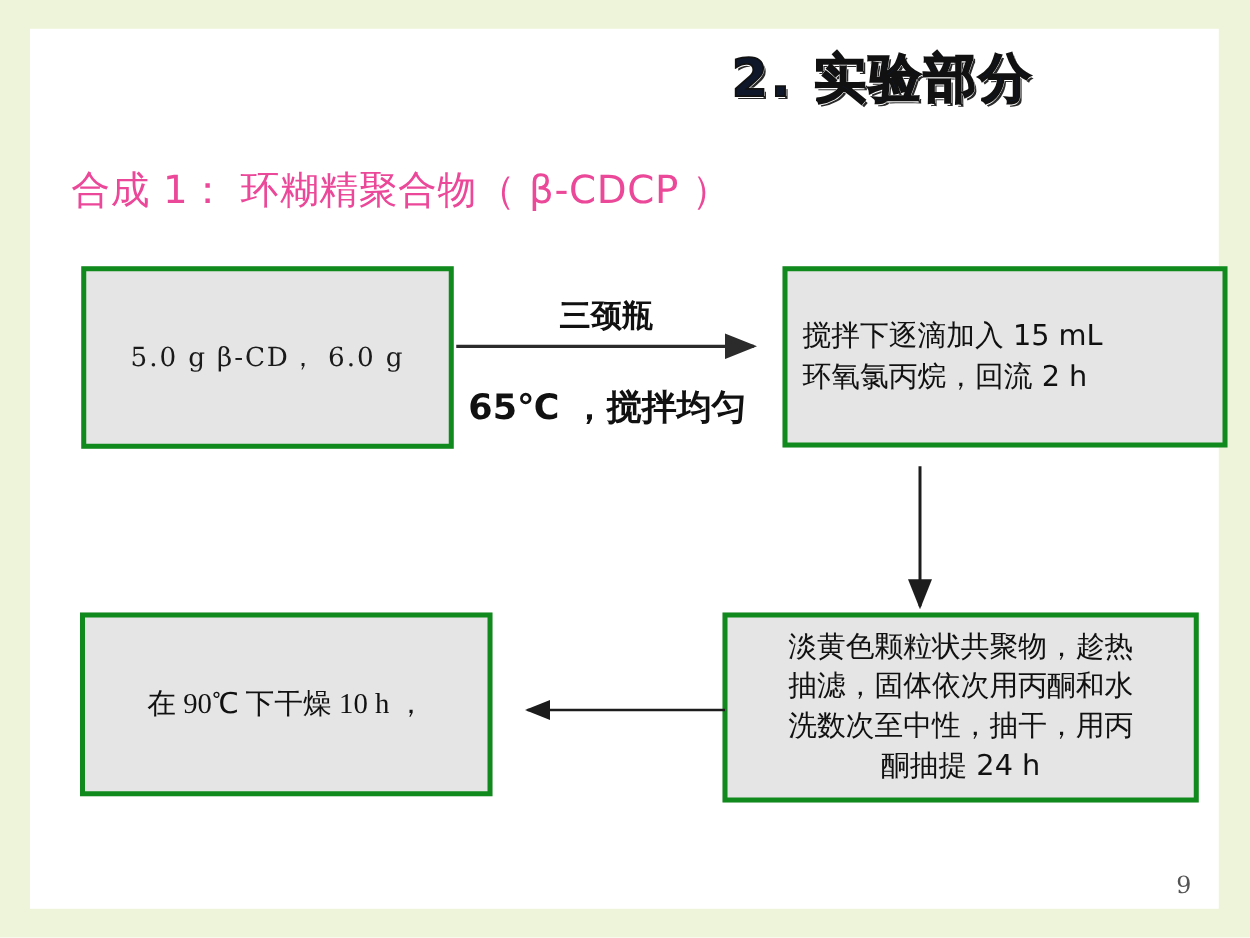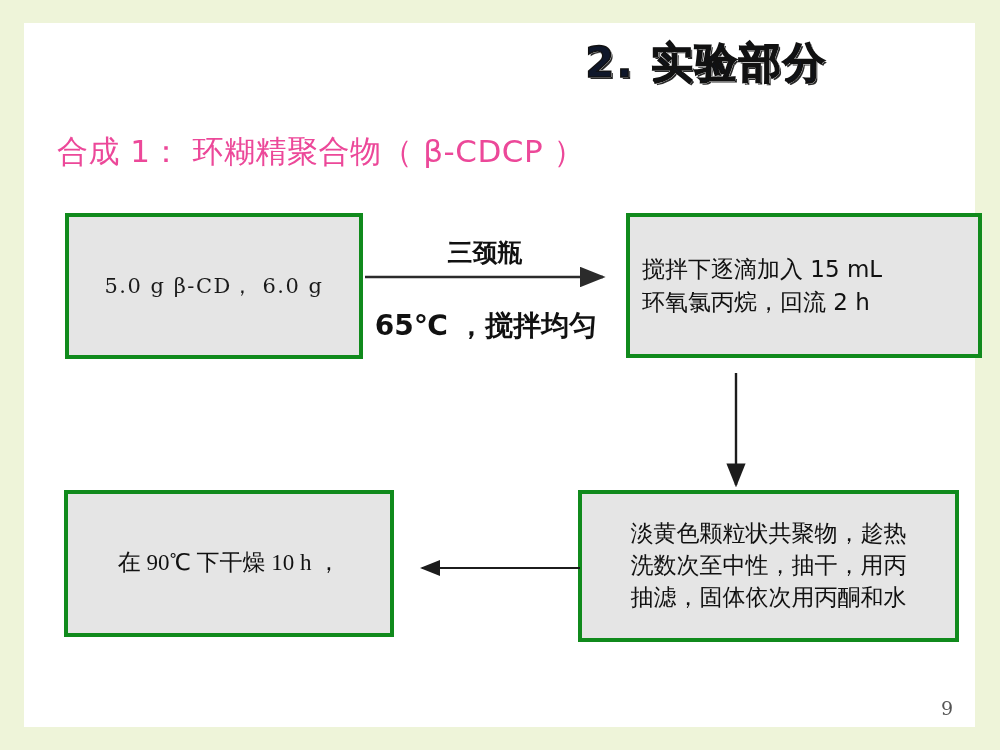--- a/index.html
+++ b/index.html
@@ -199,22 +199,23 @@
       <marker id="head-down" markerWidth="10" markerHeight="8" refX="9" refY="4" orient="auto">
         <polygon points="0,0 10,4 0,8" fill="#1c1c1c"></polygon>
       </marker>
     </defs>
     <line x1="7" y1="0" x2="7" y2="112" stroke="#1c1c1c" stroke-width="2.4" marker-end="url(#head-down)"></line>
   </svg>
 
   <div class="flow-box" id="box-filtration">
     <div class="txt">
       <div>淡黄色颗粒状共聚物，趁热</div>
+      <div>抽滤，固体依次用丙酮和水</div>
       <div>洗数次至中性，抽干，用丙</div>
-      <div>抽滤，固体依次用丙酮和水</div>
+      <div>酮抽提 24 h</div>
     </div>
   </div>
 
   <svg class="arrow-svg" id="arrow-left-svg" width="170" height="14">
     <defs>
       <marker id="head-left" markerWidth="10" markerHeight="8" refX="9" refY="4" orient="auto">
         <polygon points="0,0 10,4 0,8" fill="#1c1c1c"></polygon>
       </marker>
     </defs>
     <line x1="168" y1="7" x2="10" y2="7" stroke="#1c1c1c" stroke-width="2" marker-end="url(#head-left)"></line>

